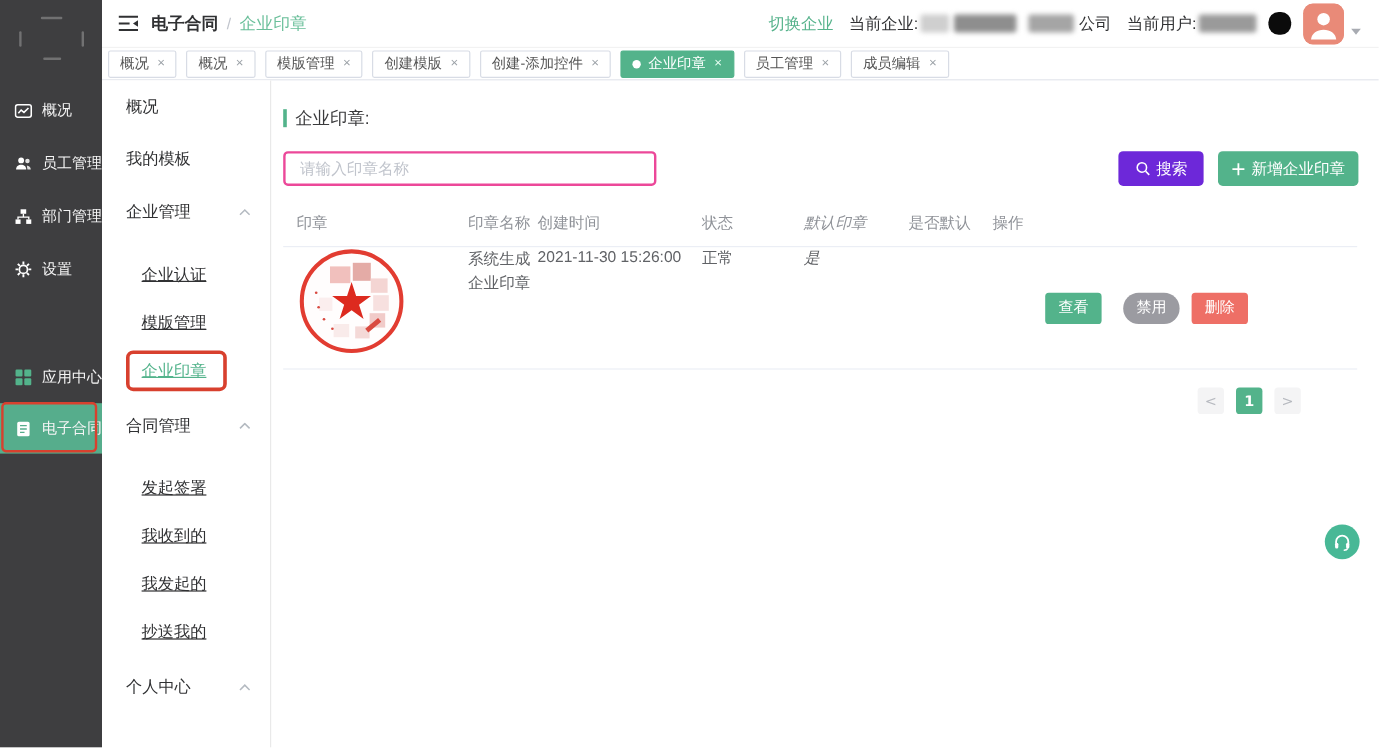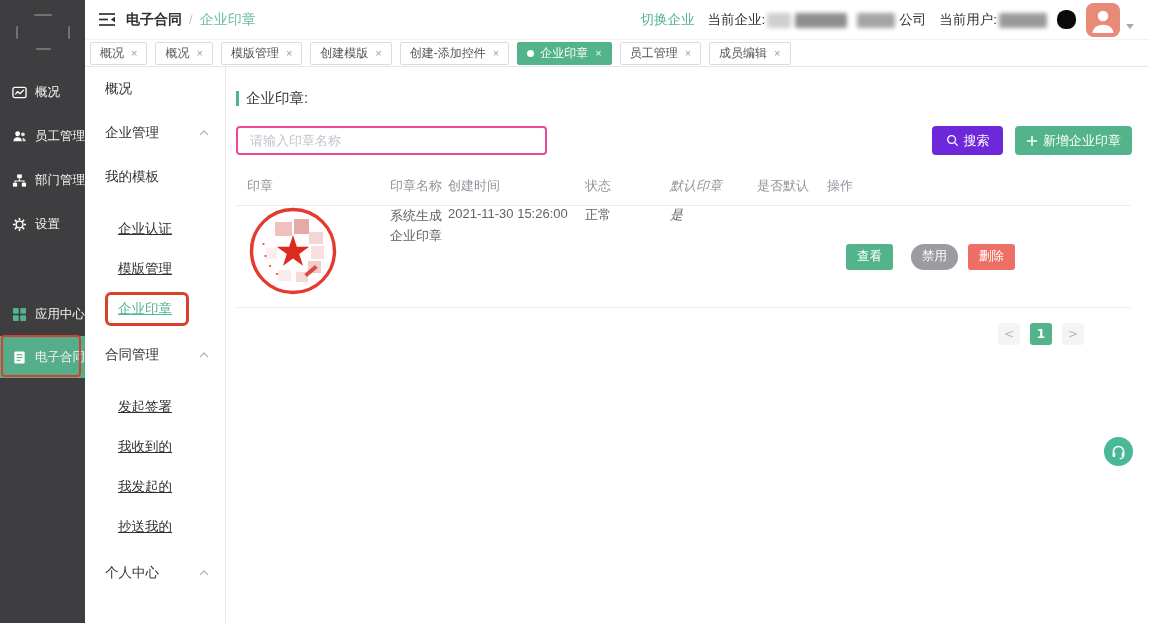--- a/index.html
+++ b/index.html
@@ -82,21 +82,21 @@
   .hr { position:absolute; left:10px; width:895px; height:1px; background:#ebeef5; }
   .hr1 { top:138px; } .hr2 { top:240px; }
   .c1 { width:154px; padding-left:11px; } .c2 { width:58px; } .c3 { width:137px; }
   .c4 { width:85px; } .c5 { width:87px;font-style:italic; } .c6 { width:70px; } .c7 { flex:1; display:flex; align-items:center; }
   .seal-wrap { margin-left:1px; width:90px; height:90px; }
   .name-cell { width:58px; line-height:20px; }
   .toggle { position:relative; width:38px; height:19px; border-radius:10px; background:#53b38b; margin-left:23px; cursor:pointer; }
   .toggle .knob { position:absolute; right:2px; top:2px; width:15px; height:15px; border-radius:50%; background:#fff; }
   .btn-sm { height:26px; padding:0 11px; border:none; border-radius:3px; color:#fff; font-size:12.5px; cursor:pointer;
             font-family:"Liberation Sans","DejaVu Sans",sans-serif; }
-  .btn-view { background:#53b38b; margin-left:19px; }
+  .btn-view { background:#53b38b; margin-left:44px; }
   .btn-disable { background:#9b9ba1; margin-left:18px;border-radius:13px; }
   .btn-delete { background:#ee6f66; margin-left:10px; }
 
   .pagination { position:absolute; left:772px; top:256px; display:flex; gap:10px; }
   .pg { width:22px; height:22px; border-radius:3px; background:#f4f4f5; color:#b6b9bf; font-size:12px;
         display:flex; align-items:center; justify-content:center; cursor:pointer; border:none;
         font-family:"DejaVu Sans",sans-serif; }
   .pg.cur { background:#53b38b; color:#fff; font-weight:bold; }
 
   .help-fab { position:absolute; left:1104px; top:437px; width:29px; height:29px; border-radius:50%;
@@ -180,29 +180,29 @@
       <span>电子合同</span>
       <span class="annotation anno-contract"></span>
     </div>
   </aside>
 
   <aside class="sub-sidebar">
     <div class="sb-item">
         <span>概况</span>
       </div>
     <div class="sb-item">
+        <span>我的模板</span>
+      </div>
+    <div class="sb-item">
       <span>企业管理</span>
         <span class="grow"></span>
       <svg width="10" height="6" viewBox="0 0 10 6">
           <polyline points="1,5 5,1 9,5" fill="none" stroke="#b4bac1" stroke-width="1.3"></polyline>
         </svg>
     </div>
-    <div class="sb-item">
-        <span>我的模板</span>
-      </div>
     <div class="sb-children">
       <div class="sb-child">
           <span>企业认证</span>
         </div>
       <div class="sb-child">
           <span>模版管理</span>
         </div>
       <div class="sb-child active">
         <span>企业印章</span>
         <span class="annotation anno-seal"></span>

